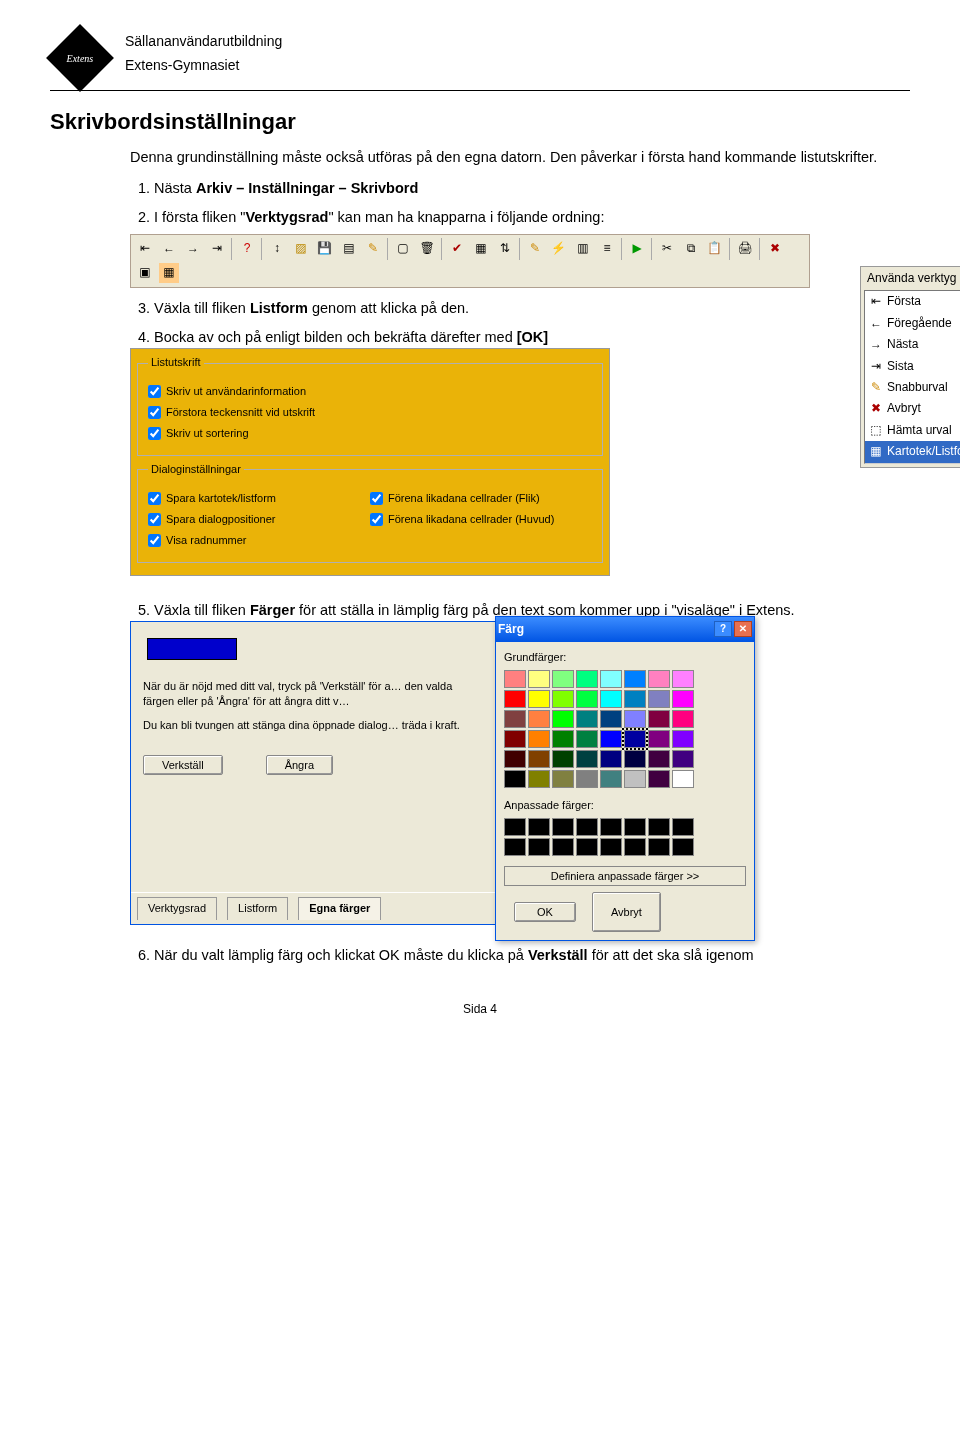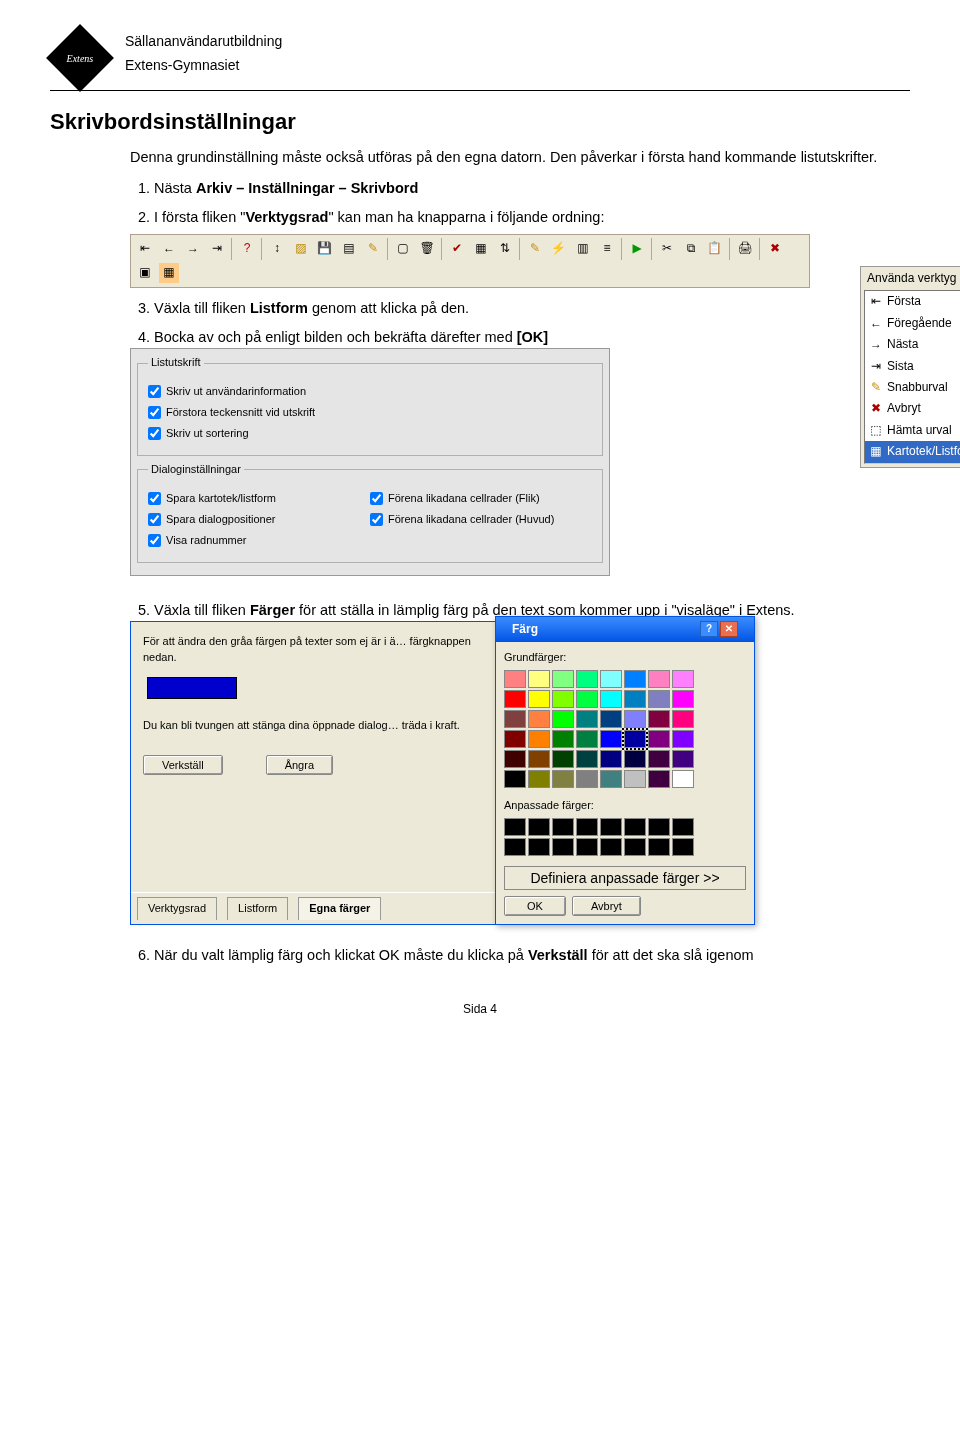--- a/index.html
+++ b/index.html
@@ -114,21 +114,21 @@
   }
   .panel-item-icon { width: 14px; display: inline-block; text-align: center; }
   .panel-item.selected {
     background: #316ac5;
     color: #fff;
   }
   .panel-wrap { display: flex; }
 
   
   .win-panel {
-    background: #e5e5e5;
+    background: #eab308;
     border: 1px solid #999;
     width: 480px;
     padding: 6px;
     font-family: Tahoma, sans-serif;
     font-size: 11px;
     margin-left: -24px;
   }
   .win-panel fieldset {
     border: 1px solid #b0b0b0;
     margin-bottom: 6px;
@@ -205,21 +205,21 @@
     top: -6px;
     right: -6px;
     width: 260px;
     background: #ece9d8;
     border: 1px solid #0054e3;
     box-shadow: 2px 2px 6px rgba(0,0,0,0.3);
   }
   .farg-title {
     background: linear-gradient(to bottom, #3b8cff, #0054e3);
     color: #fff;
-    padding: 4px 16px;
+    padding: 4px 2px;
     font-size: 12px;
     font-weight: bold;
     display: flex;
     justify-content: space-between;
     align-items: center;
   }
   .farg-title-btns { display: flex; gap: 2px; }
   .farg-title-btn {
     width: 18px; height: 16px;
     background: #e87050;
@@ -247,21 +247,21 @@
   .custom-grid .color-cell { background: #000; }
   .farg-btn-row {
     display: flex;
     gap: 6px;
     margin-top: 6px;
   }
   .farg-wide-btn {
     background: #ece9d8;
     border: 1px solid #888;
     padding: 3px 8px;
-    font-size: 14px;
+    font-size: 11px;
     width: 100%;
     text-align: center;
   }
 
   .footer {
     text-align: center;
     font-size: 12px;
     margin-top: 36px;
   }
 
@@ -436,22 +436,22 @@
       </div>
     </li>
   </ol>
 
   <ol class="steps" start="5" style="margin-top:24px">
     <li>
       <span>Växla till fliken </span><span class="bold">Färger</span><span> för att ställa in lämplig färg på den text som kommer upp i "visaläge" i Extens.</span>
 
       <div class="color-composite">
         <div class="cc-body" style="padding-right:270px; min-height:270px">
-          <p>För att ändra den gråa färgen på texter som ej är i ä… färgknappen nedan.</p>
           <div class="cc-swatch"></div>
+          <p>När du är nöjd med ditt val, tryck på 'Verkställ' för a… den valda färgen eller på 'Ångra' för att ångra ditt v…</p>
           <p>Du kan bli tvungen att stänga dina öppnade dialog… träda i kraft.</p>
           <div class="cc-buttons">
             <button class="cc-btn">Verkställ</button>
             <button class="cc-btn">Ångra</button>
           </div>
         </div>
         <div class="cc-tabs">
           <div class="cc-tab">Verktygsrad</div>
           <div class="cc-tab">Listform</div>
           <div class="cc-tab active">Egna färger</div>
@@ -531,21 +531,21 @@
                 <div class="color-cell" style="background: rgb(0, 0, 0);"></div>
                 <div class="color-cell" style="background: rgb(0, 0, 0);"></div>
                 <div class="color-cell" style="background: rgb(0, 0, 0);"></div>
                 <div class="color-cell" style="background: rgb(0, 0, 0);"></div>
                 <div class="color-cell" style="background: rgb(0, 0, 0);"></div>
                 <div class="color-cell" style="background: rgb(0, 0, 0);"></div>
                 <div class="color-cell" style="background: rgb(0, 0, 0);"></div>
               </div>
             <button class="farg-wide-btn">Definiera anpassade färger &gt;&gt;</button>
             <div class="farg-btn-row">
-              <button class="cc-btn" style="margin:0;padding:3px 22px">OK</button>
+              <button class="cc-btn" style="margin:10px;padding:3px 22px">OK</button>
               <button class="cc-btn" style="margin:0;padding:3px 18px">Avbryt</button>
             </div>
           </div>
         </div>
       </div>
     </li>
   </ol>
 
   <ol class="steps" start="6" style="margin-top:20px">
     <li>

